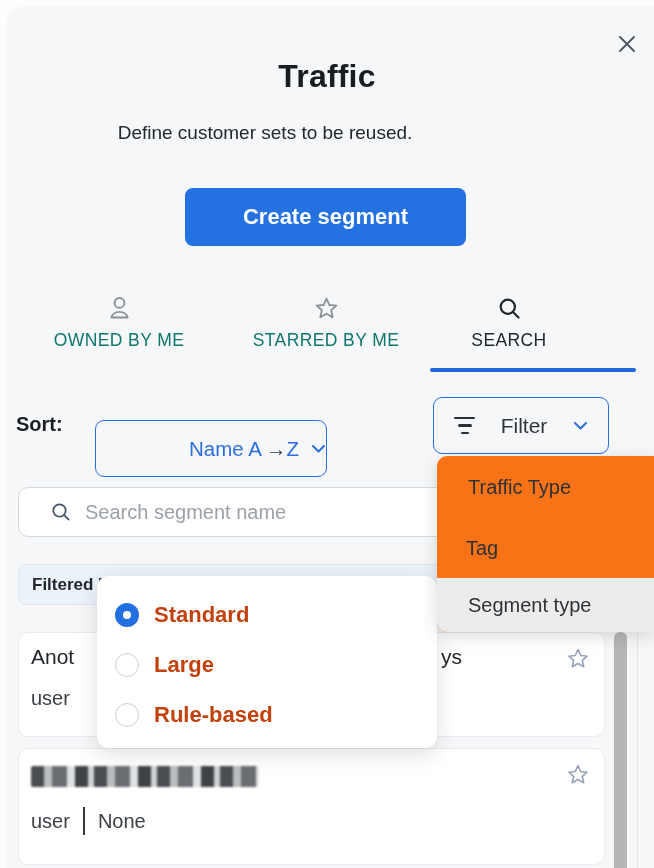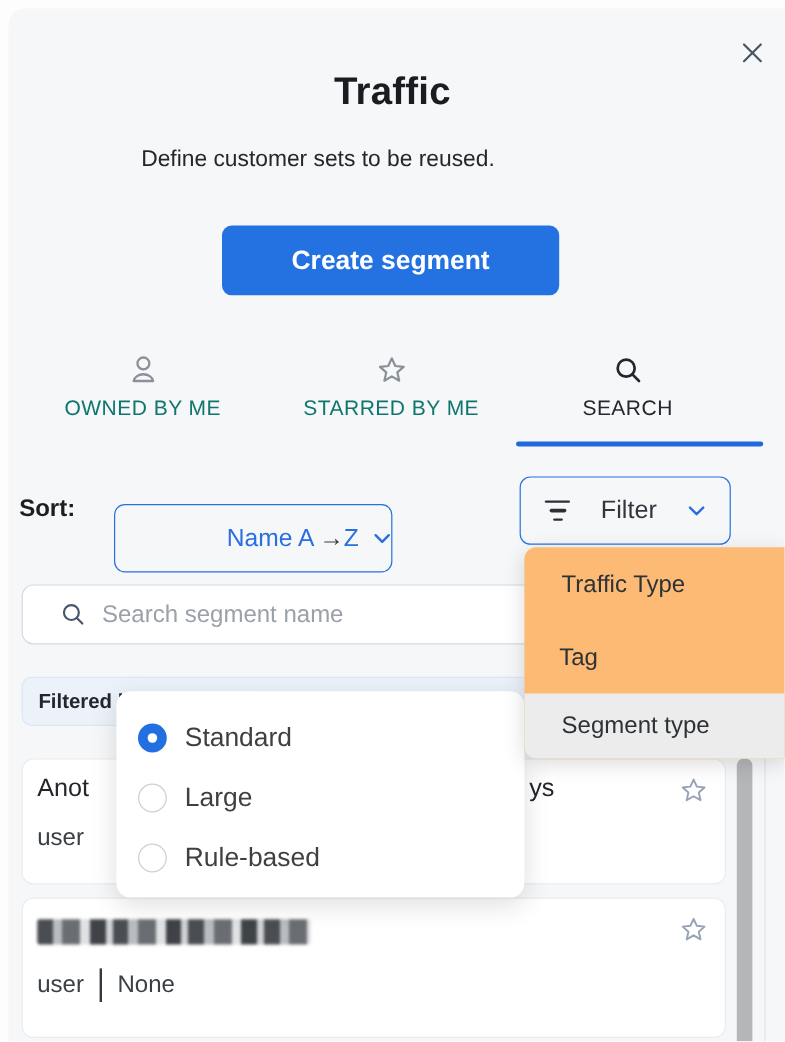--- a/index.html
+++ b/index.html
@@ -20,21 +20,21 @@
          background:#2472e2;border-radius:8px;display:flex;align-items:center;
          justify-content:center;color:#ffffff;font-size:22px;font-weight:600;cursor:pointer;}
 
   
   .tab{position:absolute;top:295px;display:flex;flex-direction:column;align-items:center;
        gap:8px;cursor:pointer;}
   .tab .tab-label{font-size:17.5px;letter-spacing:.4px;color:#0f766e;font-weight:500;}
   .tab.active .tab-label{color:#23282e;}
   .tab-owned{left:23px;width:192px;}
   .tab-starred{left:230px;width:192px;}
-  .tab-search{left:420px;width:206px;}
+  .tab-search{left:406px;width:206px;}
   .tab-underline{position:absolute;left:430px;top:368px;width:206px;height:4px;
        background:#2068dd;border-radius:2px;}
 
   
   .sort-label{position:absolute;left:16px;top:413px;font-size:20px;font-weight:700;color:#1b1e22;}
   .outline-btn{position:absolute;border:1.5px solid #2a6fe0;border-radius:9px;
        display:flex;align-items:center;cursor:pointer;background:transparent;}
   .sort-btn{left:95px;top:420px;width:230px;height:55px;justify-content:flex-end;gap:12px;}
   .sort-value{font-size:20.5px;color:#2a6fe0;}
   .sort-arrow{color:#3b4046;margin:0 0 0 4px;}
@@ -56,39 +56,39 @@
   .search-box input::placeholder{color:#9ba1a9;}
 
   
   .filtered-bar{position:absolute;left:18px;top:564px;width:580px;height:41px;
        background:#ecf2fa;border:1px solid #dde7f2;border-radius:8px;display:flex;
        align-items:center;box-sizing:border-box;padding:0 13px;gap:9px;z-index:1;}
   .filtered-label{font-size:17px;font-weight:700;color:#23272c;white-space:nowrap;}
   .filtered-value{font-size:17px;color:#40474e;white-space:nowrap;}
 
   
-  .filter-menu{position:absolute;left:437px;top:456px;width:217px;height:176px;background:#fdba74;
+  .filter-menu{position:absolute;left:437px;top:456px;width:217px;height:176px;background:#f97316;
        border-radius:10px 0 0 10px;box-shadow:0 4px 18px rgba(0,0,0,.14);z-index:6;}
   .menu-item{display:flex;align-items:center;padding-left:31px;font-size:20px;color:#2d3237;
        cursor:pointer;box-sizing:border-box;}
   .menu-item:nth-child(1){height:62px;}
   .menu-item:nth-child(2){height:60px;padding-left:29px;}
   .menu-item:nth-child(3){height:54px;background:#ececec;border-radius:0 0 0 10px;}
 
   
   .radio-panel{position:absolute;left:97px;top:576px;width:340px;height:172px;background:#fff;
        border-radius:12px;box-shadow:0 6px 22px rgba(0,0,0,.13);z-index:5;
        padding-top:14px;box-sizing:border-box;}
   .radio-row{height:50px;display:flex;align-items:center;padding-left:18px;cursor:pointer;}
   .radio{width:24px;height:24px;border-radius:50%;box-sizing:border-box;
        border:1.5px solid #cdd0d4;background:#fff;flex:none;position:relative;}
   .radio.selected{border:none;background:#2270e0;}
   .radio.selected::after{content:"";position:absolute;left:8px;top:8px;width:8px;height:8px;
        border-radius:50%;background:#fff;}
-  .radio-label{font-size:22px;color:#404040;margin-left:15px;}
+  .radio-label{font-size:22px;color:#c2410c;margin-left:15px;font-weight:bold;}
 
   
   .card{position:absolute;left:18px;width:587px;background:#fff;border:1px solid #e9ebee;
        border-radius:10px;box-sizing:border-box;z-index:1;}
   .card-1{top:632px;height:105px;}
   .card-2{top:748px;height:117px;}
   .card .frag-left{position:absolute;left:12px;top:12px;font-size:21px;color:#22262b;}
   .card .frag-right{position:absolute;left:422px;top:12px;font-size:21px;color:#22262b;}
   .card .meta{position:absolute;left:12px;font-size:20px;color:#3b4046;display:flex;
        align-items:center;gap:13px;}

